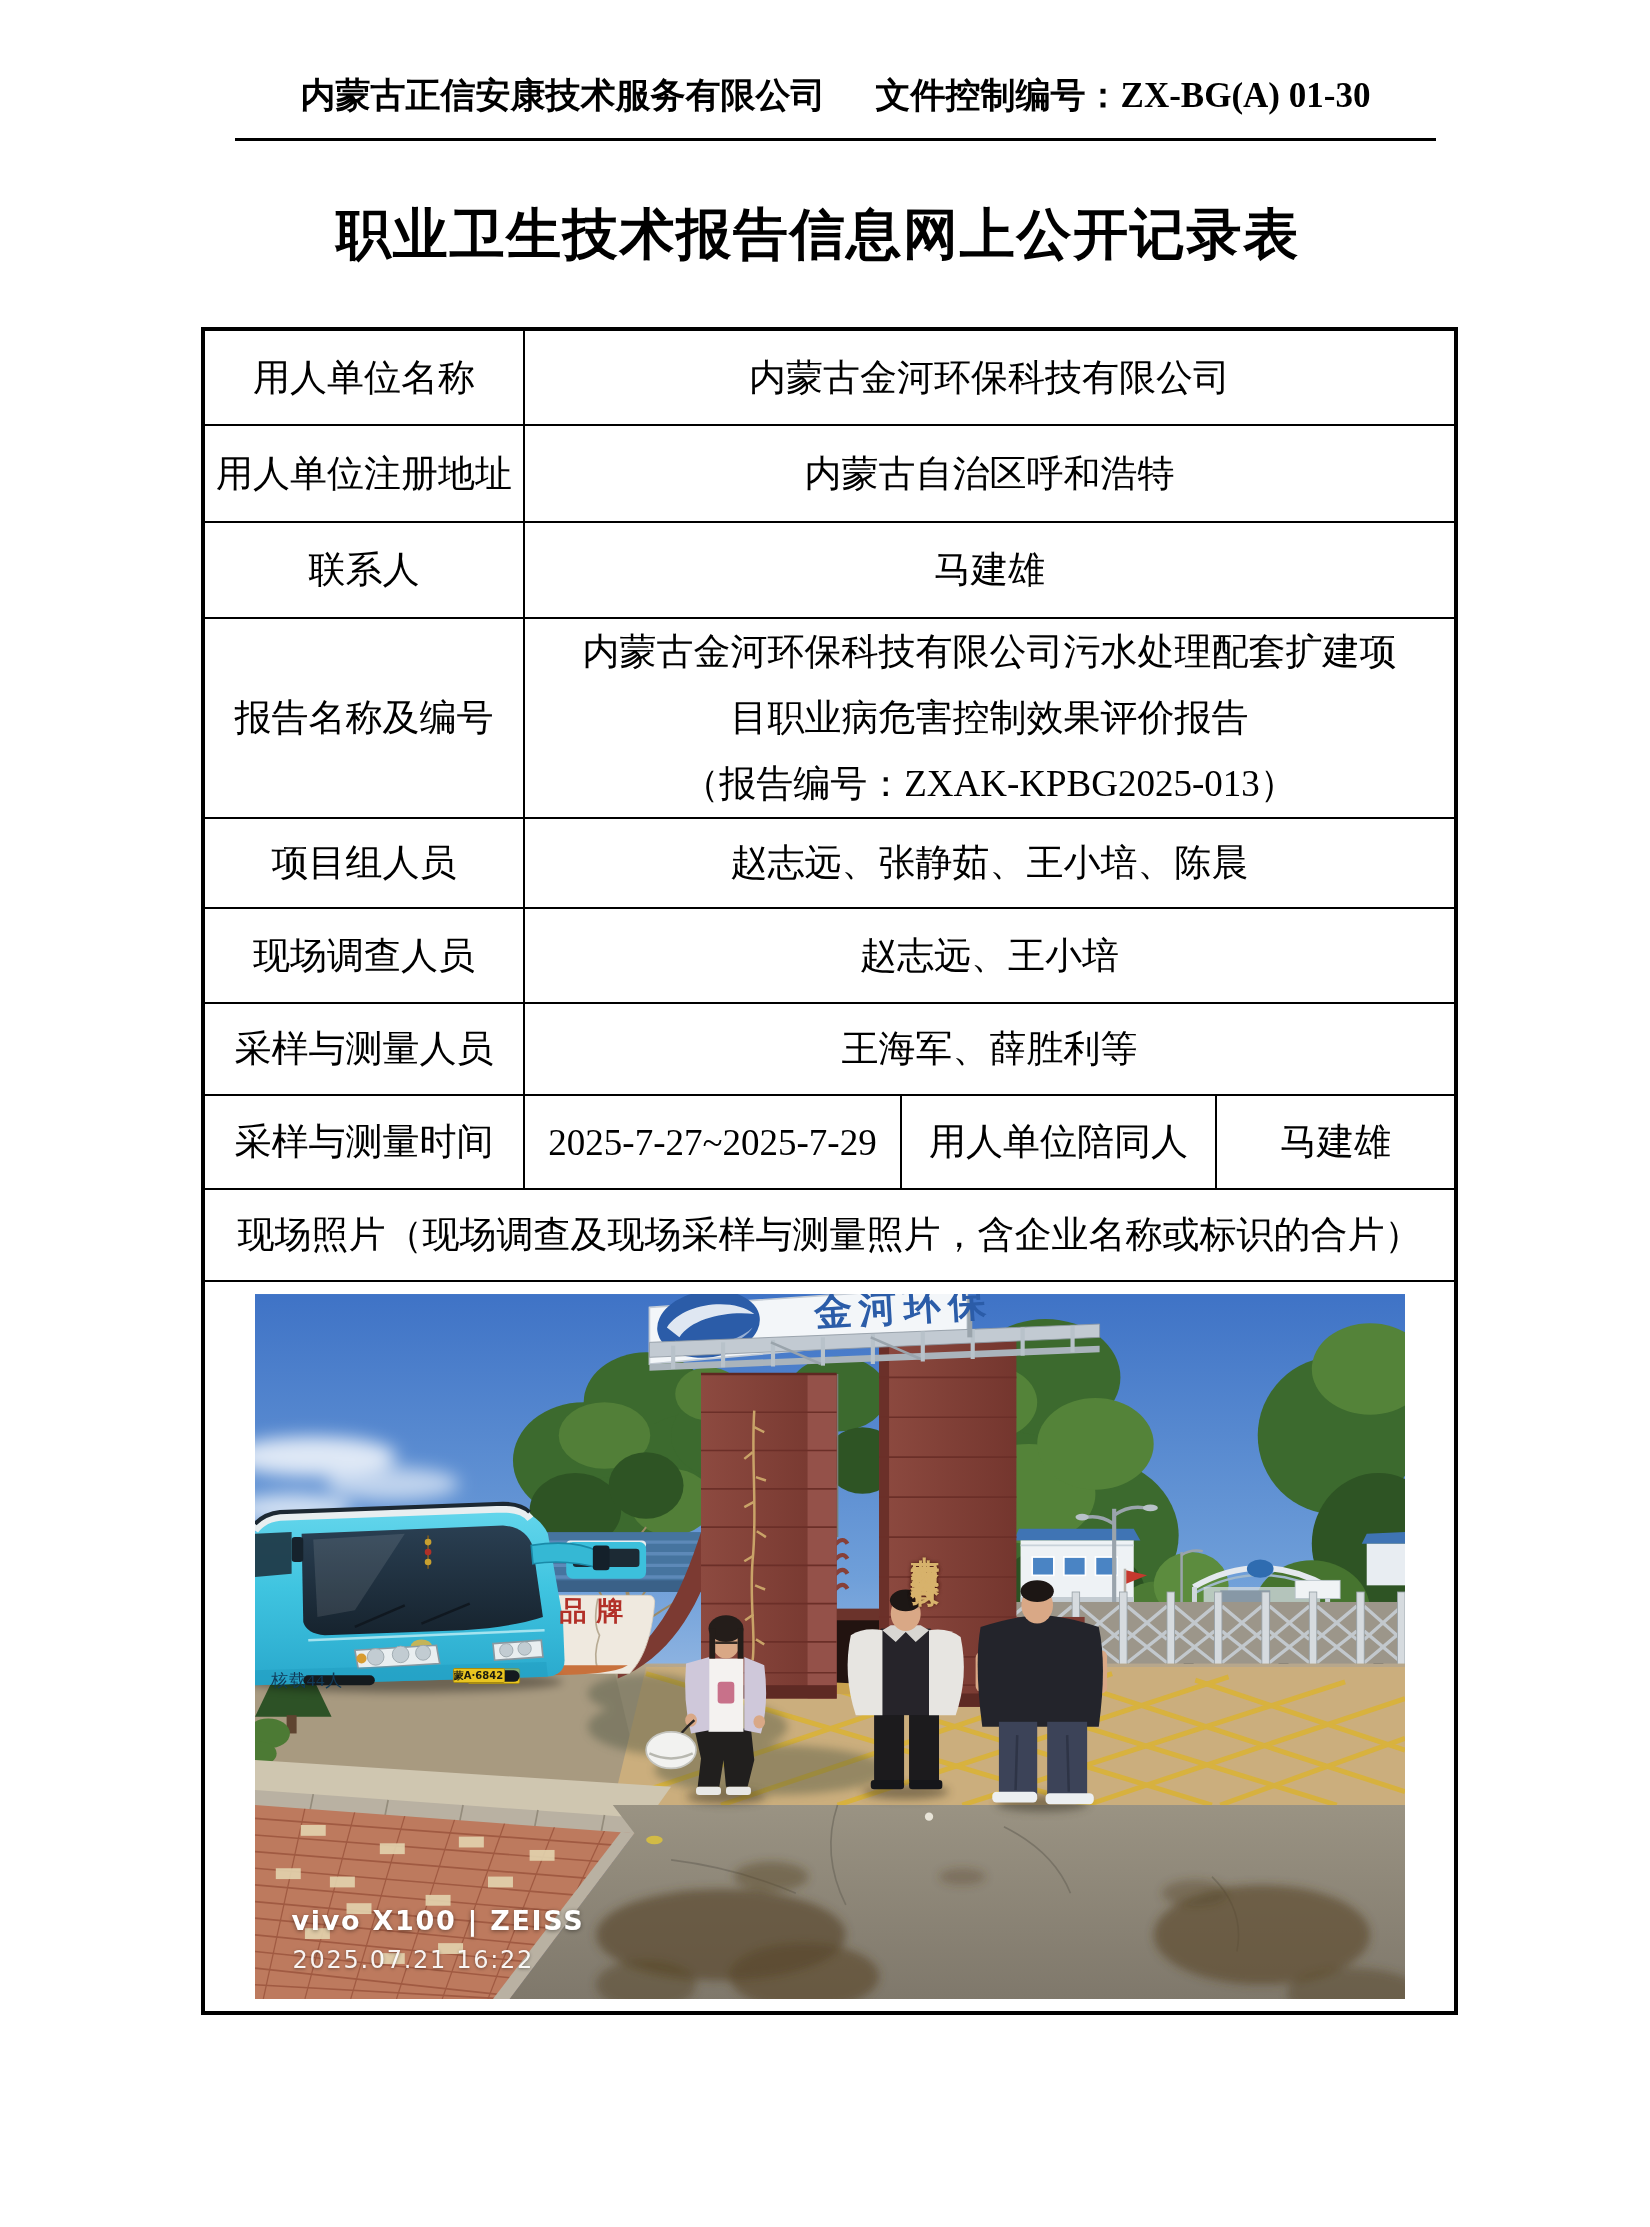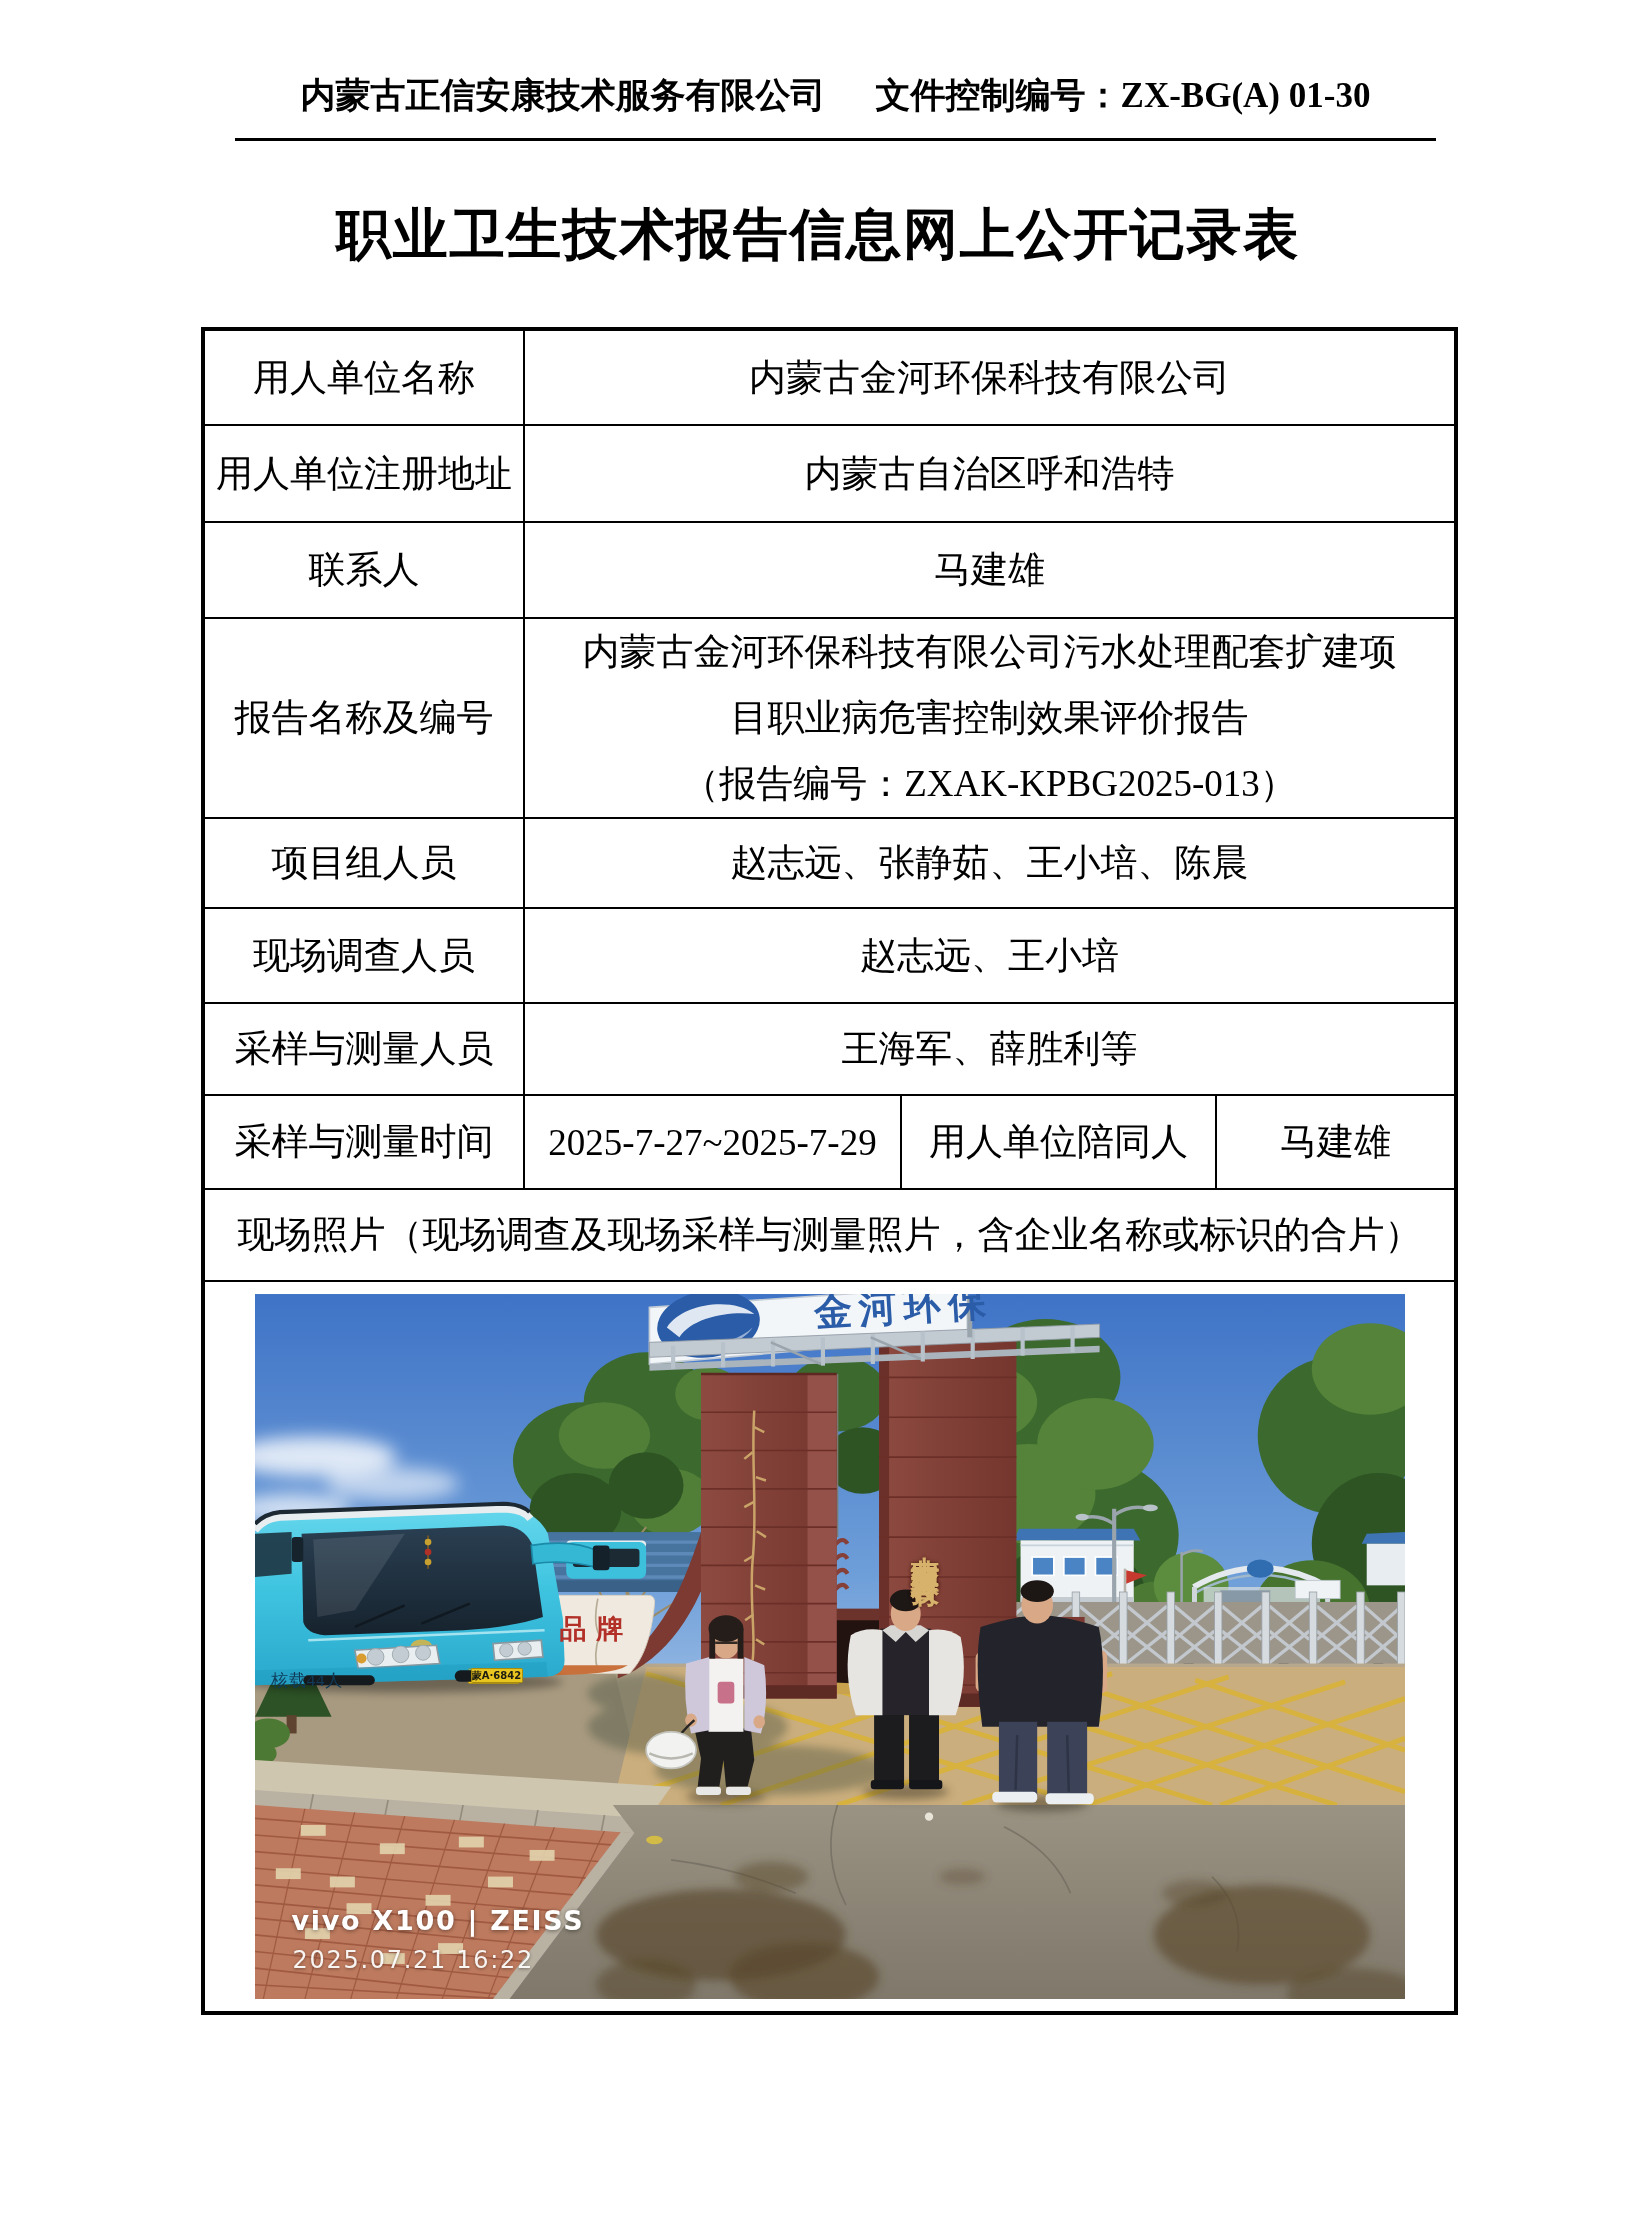--- a/index.html
+++ b/index.html
@@ -22,23 +22,23 @@
   td.photo-cell{padding:0;}
   
   .photo{position:relative;width:1150px;height:705px;margin:0 auto;overflow:hidden;background:#6f9fd9;}
   .photo svg{position:absolute;left:0;top:0;}
   .ov{position:absolute;white-space:nowrap;}
   .sign-text{left:559px;top:-11.6px;font-size:38px;font-weight:bold;color:#2b5ca8;
              letter-spacing:6.7px;transform:rotate(-3.5deg);font-family:"Liberation Sans",sans-serif;}
   .pillar-text{left:652px;top:87px;height:330px;writing-mode:vertical-rl;text-orientation:upright;
                font-size:28px;line-height:37px;letter-spacing:2.5px;color:#d7b26c;font-weight:bold;
                text-shadow:0 0 3.3px rgba(60,20,10,.6);}
-  .brand-text{left:305px;top:317px;font-size:27px;font-weight:bold;color:#b23028;letter-spacing:10px;}
+  .brand-text{left:305px;top:299px;font-size:27px;font-weight:bold;color:#b23028;letter-spacing:10px;}
   .bus-cap-text{left:16.6px;top:375px;font-size:17px;color:#113a58;letter-spacing:0.8px;}
-  .bus-plate{left:216px;top:374px;width:52px;height:15px;background:#e9c520;border:0.8px solid #a88c10;
+  .bus-plate{left:198px;top:374px;width:52px;height:15px;background:#e9c520;border:0.8px solid #a88c10;
              border-radius:1.7px;box-sizing:border-box;font-size:10px;line-height:13.3px;text-align:center;
              color:#1c1c10;font-weight:bold;font-family:"DejaVu Sans",sans-serif;}
   .wm1{left:37px;top:611px;font-size:27px;font-weight:bold;color:#fff;letter-spacing:1.7px;
        font-family:"DejaVu Sans",sans-serif;text-shadow:0 0.8px 4.2px rgba(0,0,0,.45);}
   .wm2{left:38px;top:652px;font-size:24px;color:rgba(255,255,255,.93);letter-spacing:1.7px;
        font-family:"DejaVu Sans",sans-serif;text-shadow:0 0.8px 3.3px rgba(0,0,0,.4);}
 </style>
 </head>
 <body>
 

